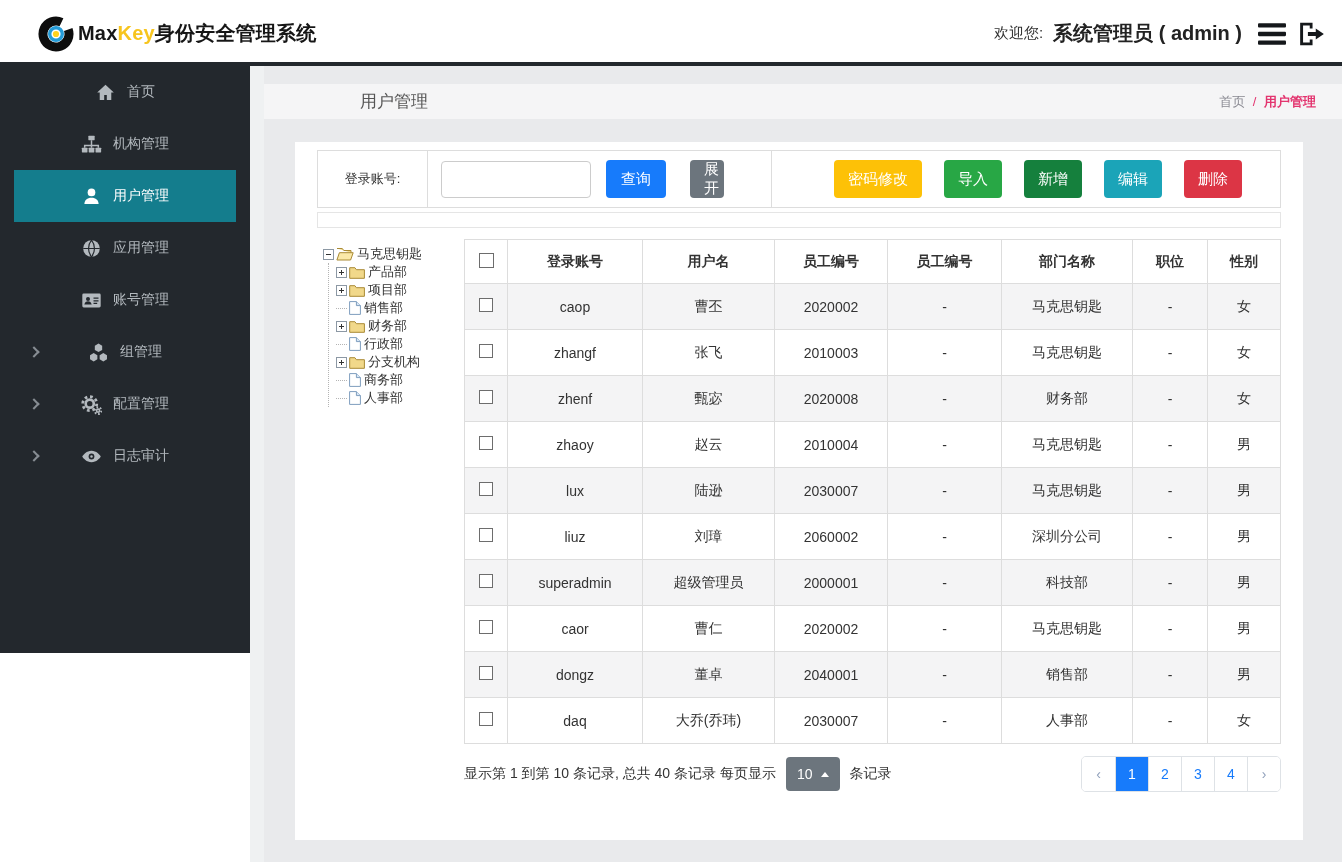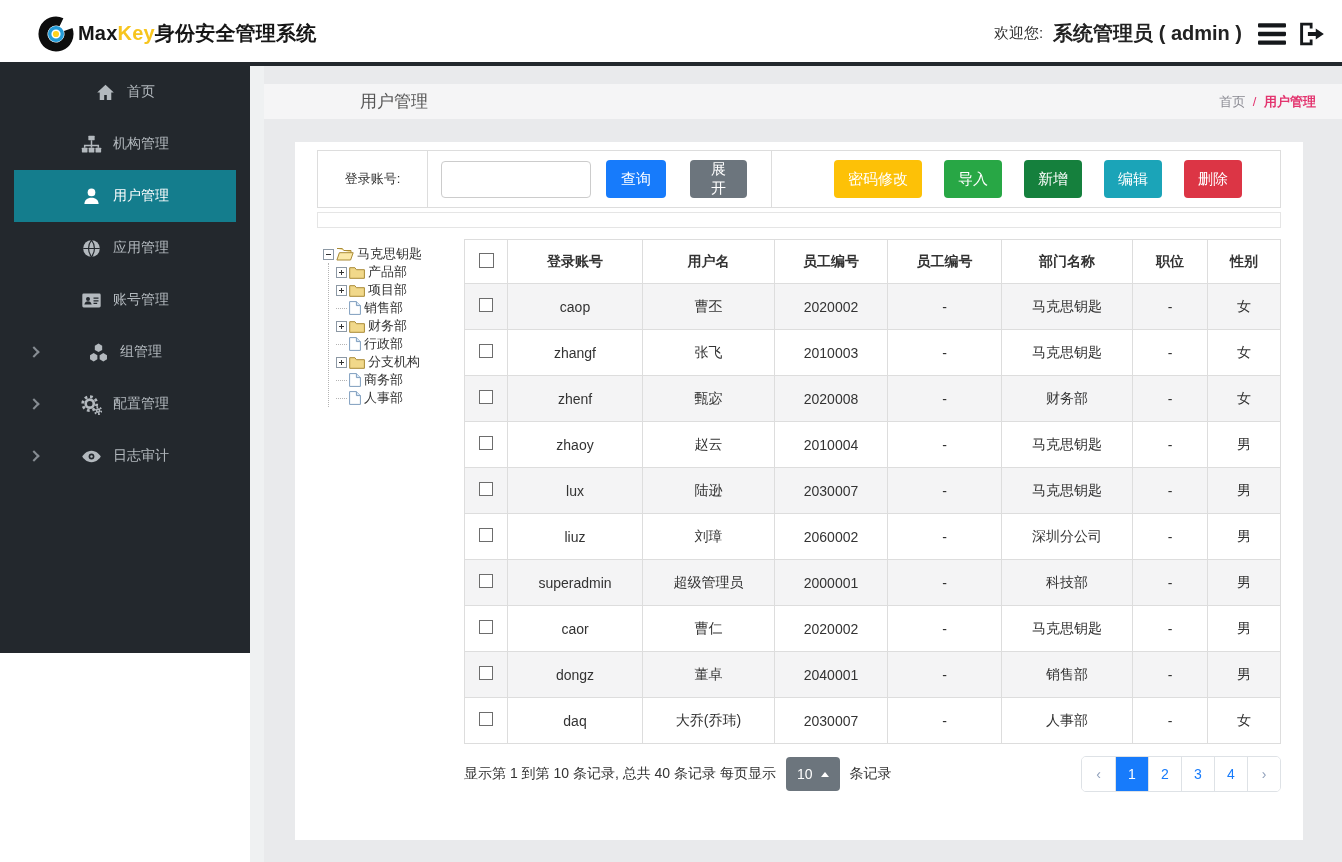--- a/index.html
+++ b/index.html
@@ -42,21 +42,21 @@
   
   .card { position:absolute; left:45px; top:76px; width:1008px; height:698px; background:#fff; padding:8px 22px; }
   .search-box { border:1px solid #ddd; height:58px; display:flex; align-items:stretch; }
   .search-label-cell { width:110px; border-right:1px solid #ddd; display:flex; align-items:center; justify-content:center;
     font-size:13px; color:#333; }
   .search-input-area { width:344px; border-right:1px solid #ddd; display:flex; align-items:center; padding-left:13px; }
   .search-input { width:150px; height:37px; border:1px solid #ccc; border-radius:4px; padding:0 8px; font-size:14px; outline:none; }
   .btn { border:none; border-radius:4px; color:#fff; font-size:15px; height:38px; padding:0 14px; cursor:pointer;
     font-family:inherit; }
   .btn-query { background:var(--accent-blue,#177bfb); margin-left:15px; width:60px; }
-  .btn-expand { background:var(--button-gray,#6c757d); margin-left:24px; width:57px; }
+  .btn-expand { background:var(--button-gray,#6c757d); margin-left:24px; width:34px; }
   .search-actions { flex:1; display:flex; align-items:center; justify-content:flex-end; gap:22px; padding-right:38px; }
   .search-actions .btn { min-width:57px; }
   .toolbar-strip { margin-top:4px; height:16px; border:1px solid #e5e5e5; }
   .body-row { display:flex; margin-top:11px; }
   
   .tree { width:150px; padding:6px 0 0 6px; font-size:13px; color:#333; }
   .tree-row { display:flex; align-items:center; height:18px; white-space:nowrap; cursor:pointer; }
   .tree-label { margin-left:3px; }
   .exp { width:11px; height:11px; min-width:11px; border:1px solid #8c98a4; background:#fff; position:relative; }
   .exp::before { content:""; position:absolute; left:2px; right:2px; top:4px; height:1px; background:#333; }

